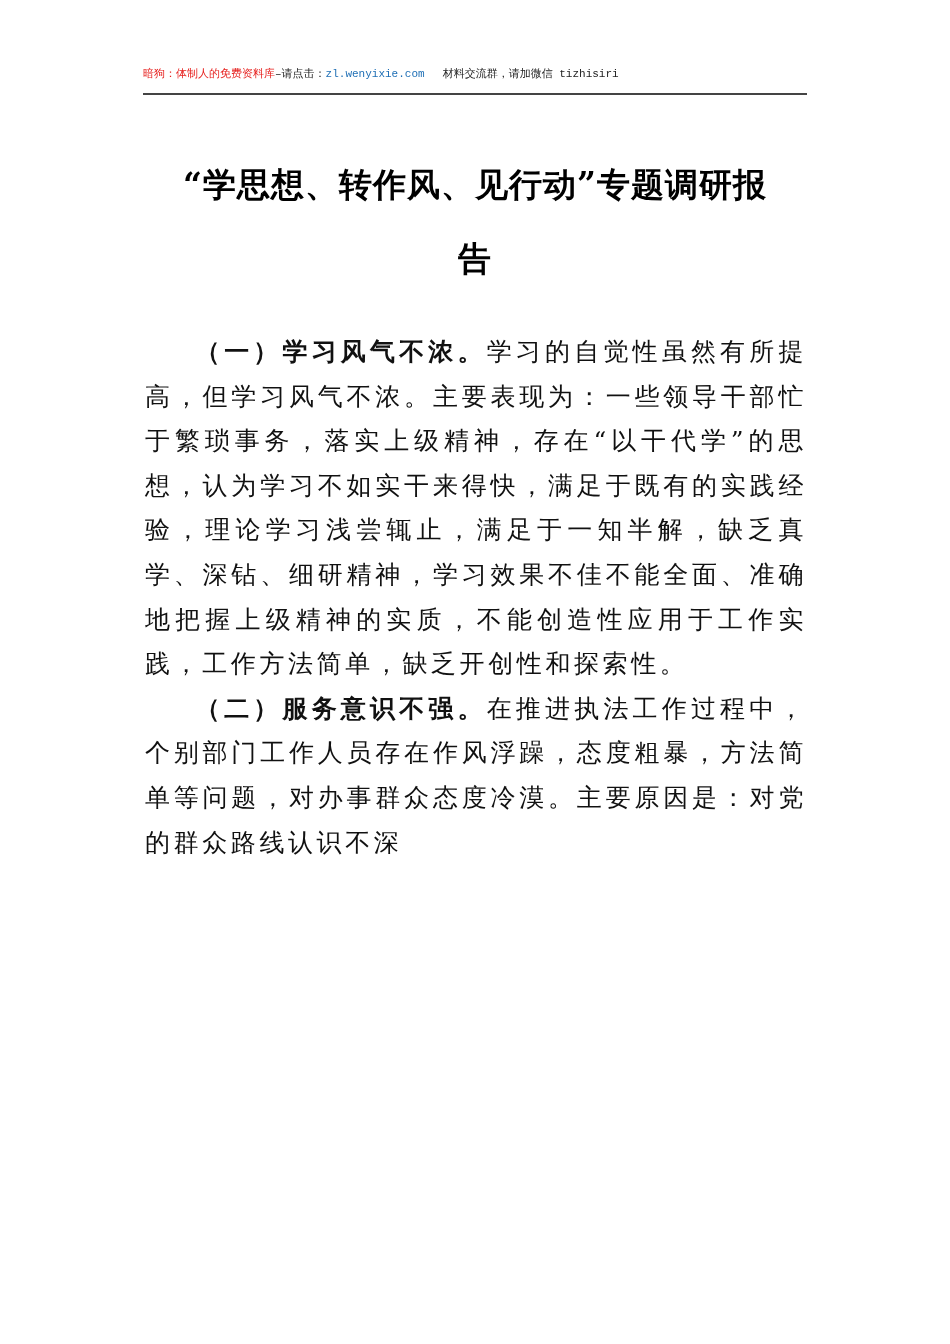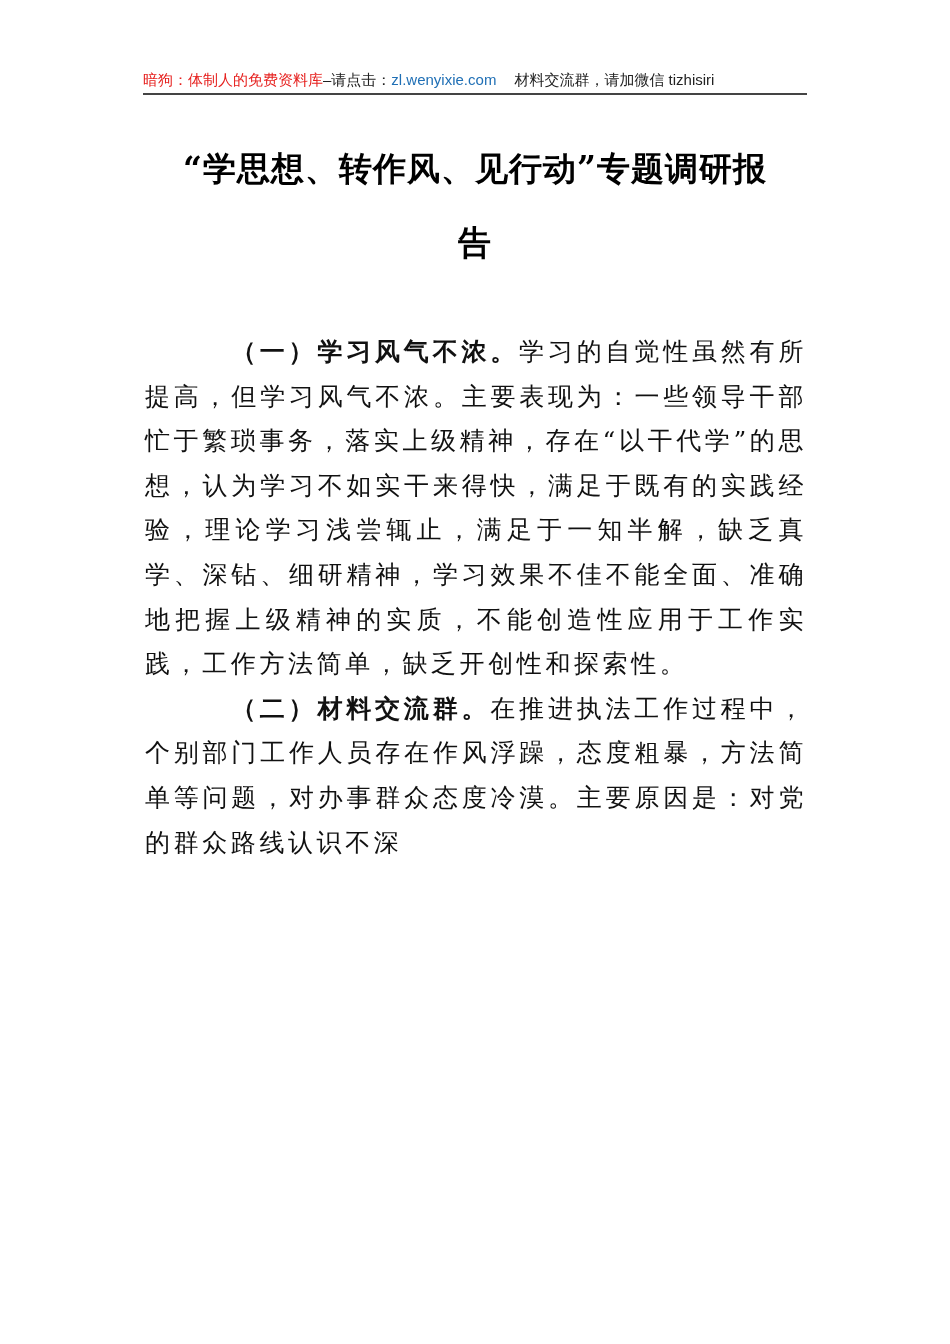--- a/index.html
+++ b/index.html
@@ -1,53 +1,53 @@
 <!DOCTYPE html>
 <html><head>
 <meta charset="utf-8">
 <style>
   html, body { margin: 0; padding: 0; background: #ffffff; }
   body { width: 950px; height: 1344px; position: relative; overflow: hidden; }
   .header {
-    position: absolute; left: 143px; top: 66px; width: 664px; height: 28px;
-    font-family: Liberation Sans, sans-serif; font-size: 15px; line-height: 28px;
+    position: absolute; left: 143px; top: 60px; width: 664px; height: 28px;
+    font-family: Liberation Mono, monospace; font-size: 11px; line-height: 28px;
     white-space: nowrap; color: #222;
   }
   .header .red { color: #e6201e; }
   .header .blue { color: #1f6fb5; }
   .header .gap { display: inline-block; width: 18px; }
   .header-rule {
     position: absolute; left: 143px; top: 93px; width: 664px; height: 2px; background: #444;
   }
   .title {
-    position: absolute; left: 150px; top: 132px; width: 650px;
+    position: absolute; left: 150px; top: 148px; width: 650px;
     font-family: "DejaVu Serif", serif; font-weight: bold; font-size: 33px;
     line-height: 74px; text-align: center; color: #000; letter-spacing: 1px;
   }
   .body {
     position: absolute; left: 145px; top: 330px; width: 662px;
     font-family: "DejaVu Serif", serif; font-size: 25px; line-height: 44.6px;
     color: #111; text-align: justify; letter-spacing: 3.6px;
   }
   .body p { margin: 0; text-indent: 2em; }
   .body h2 {
     margin: 0; font-family: "DejaVu Sans", sans-serif; font-weight: bold;
     font-size: 24px; line-height: 44.6px; text-indent: 2em; letter-spacing: 1px; color: #000;
   }
-  .lead { font-weight: bold; margin-left: 36px; }
+  .lead { font-weight: bold; }
 </style>
 </head>
 <body>
 
 <div class="header">
   <span class="red">暗狗：体制人的免费资料库</span><span>–请点击：</span><span class="blue">zl.wenyixie.com</span><span class="gap"></span><span>材料交流群，请加微信 tizhisiri</span>
 </div>
 <div class="header-rule"></div>
 
 <div class="title">
   <div>“学思想、转作风、见行动”专题调研报</div>
   <div>告</div>
 </div>
 
 <div class="body">
   <p><span class="lead">（一）学习风气不浓。</span><span>学习的自觉性虽然有所提高，但学习风气不浓。主要表现为：一些领导干部忙于繁琐事务，落实上级精神，存在“以干代学”的思想，认为学习不如实干来得快，满足于既有的实践经验，理论学习浅尝辄止，满足于一知半解，缺乏真学、深钻、细研精神，学习效果不佳不能全面、准确地把握上级精神的实质，不能创造性应用于工作实践，工作方法简单，缺乏开创性和探索性。</span></p>
-  <p><span class="lead">（二）材料交流群。</span><span>在推进执法工作过程中，个别部门工作人员存在作风浮躁，态度粗暴，方法简单等问题，对办事群众态度冷漠。主要原因是：对党的群众路线认识不深</span></p>
+  <p><span class="lead">（二）服务意识不强。</span><span>在推进执法工作过程中，个别部门工作人员存在作风浮躁，态度粗暴，方法简单等问题，对办事群众态度冷漠。主要原因是：对党的群众路线认识不深</span></p>
 </div>
 
 </body></html>

